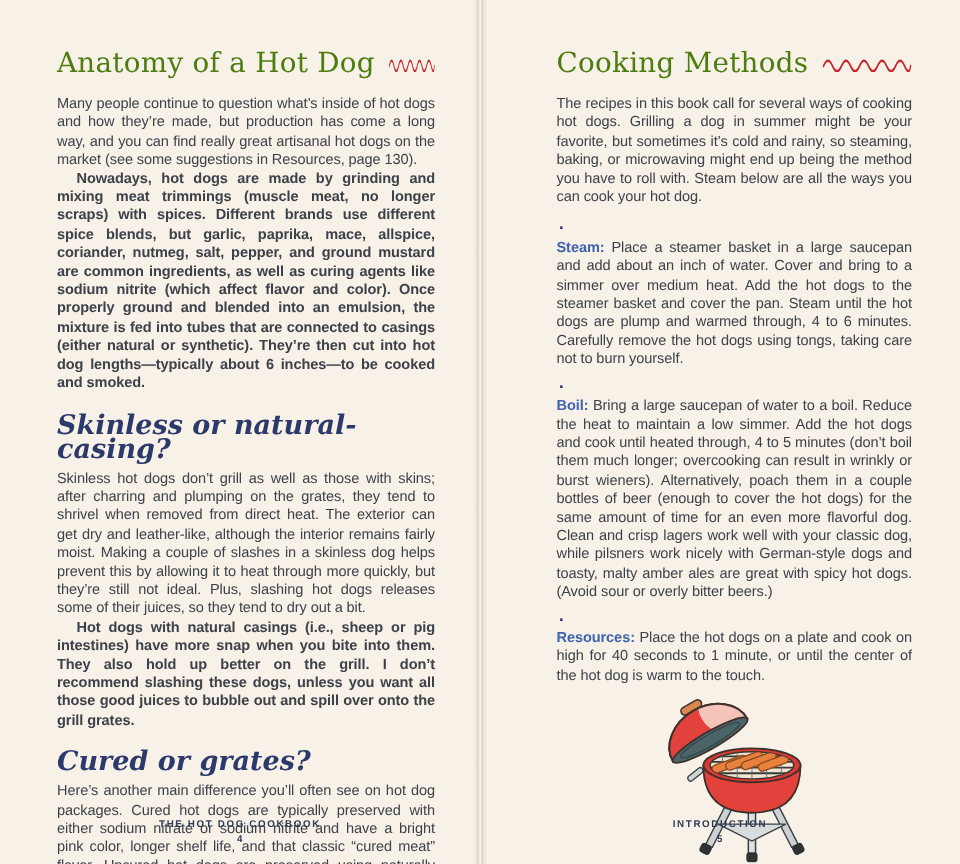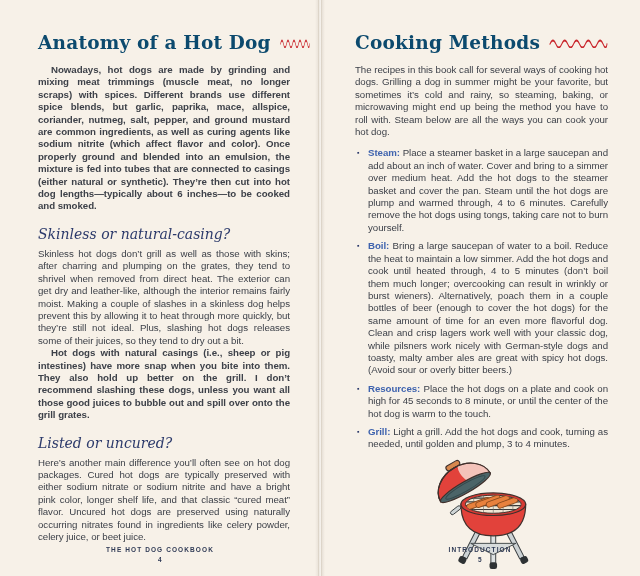--- a/index.html
+++ b/index.html
@@ -6,56 +6,56 @@
   body {
     width:640px; height:576px;
     background:#f7f1e8;
     font-family:"Liberation Sans", sans-serif;
     color:#3d4149;
     overflow:hidden;
   }
   .spread { position:relative; display:flex; width:640px; height:576px; }
   .page { width:320px; height:576px; box-sizing:border-box; position:relative; }
   .page-left  { padding:33px 30px 0 38px; }
-  .page-right { padding:33px 32px 0 35px; }
+  .page-right { padding:33px 32px 0 51px; }
 
   .spine {
     position:absolute; left:315px; top:0; width:10px; height:100%;
     background:linear-gradient(90deg,
       rgba(90,75,60,0) 0%, rgba(90,75,60,0.10) 40%,
       rgba(255,255,255,0.55) 52%, rgba(90,75,60,0.12) 62%,
       rgba(90,75,60,0) 100%);
   }
   .spine-line { position:absolute; top:0; height:100%; width:1px; background:#ddd5c9; }
   .spine-line.a { left:3px; } .spine-line.b { left:6px; }
 
   .heading-row { display:flex; align-items:center; gap:9px; margin:0 0 11px 0; }
   .heading {
     font-family:"DejaVu Serif","Liberation Serif",serif;
-    font-weight:bold; color:#0c4a6e;
+    font-weight:normal; color:#4d7c0f;
     font-size:18.5px; line-height:20px; letter-spacing:0.2px;
     white-space:nowrap; margin:0;
   }
   .squiggle { flex:1 1 auto; height:10px; min-width:30px; }
 
   .body-p {
     font-size:9.7px; line-height:12.4px; text-align:justify;
     margin:0; letter-spacing:-0.05px;
   }
   .body-p.indent { text-indent:13px;font-weight:bold; }
 
   .subheading {
     font-family:"DejaVu Serif","Liberation Serif",serif;
-    font-style:italic; font-weight:normal;
-    color:#2c3a6b; font-size:14px; line-height:16px;
+    font-style:italic; font-weight:bold;
+    color:#2c3a6b; font-size:18px; line-height:16px;
     margin:13px 0 6px 0;
   }
 
   .methods { margin-top:9px; display:flex; flex-direction:column; gap:6px; }
-  .method { display:flex; }
+  .method { display:flex;flex-direction:column; }
   .bullet {
     flex:none; width:13px; padding-left:2px; box-sizing:border-box;
     font-size:7px; line-height:12.4px; color:#2c3a6b;
   }
   .method-body { flex:1; font-size:9.7px; line-height:12.4px; text-align:justify; letter-spacing:-0.05px; }
   .method-label { color:#3f63ae; font-weight:bold; }
 
   .illustration-wrap { display:flex; justify-content:center; margin-top:5px; }
 
   .footer {
@@ -71,27 +71,28 @@
 <div class="spread">
 
   <div class="page page-left">
     <div class="heading-row">
       <h1 class="heading">Anatomy of a Hot Dog</h1>
       <svg class="squiggle" viewBox="0 0 120 10" preserveAspectRatio="none" aria-hidden="true">
         <path d="M2,6 Q8,-1 14,6 T26,6 T38,6 T50,6 T62,6 T74,6 T86,6 T98,6 T110,6 T118,6" fill="none" stroke="#c9262c" stroke-width="1.8" stroke-linecap="round"></path>
       </svg>
     </div>
 
+    <p class="body-p">Many people continue to question what’s inside of hot dogs and how they’re made, but production has come a long way, and you can find really great artisanal hot dogs on the market (see some suggestions in Resources, page 130).</p>
     <p class="body-p indent">Nowadays, hot dogs are made by grinding and mixing meat trimmings (muscle meat, no longer scraps) with spices. Different brands use different spice blends, but garlic, paprika, mace, allspice, coriander, nutmeg, salt, pepper, and ground mustard are common ingredients, as well as curing agents like sodium nitrite (which affect flavor and color). Once properly ground and blended into an emulsion, the mixture is fed into tubes that are connected to casings (either natural or synthetic). They’re then cut into hot dog lengths—typically about 6 inches—to be cooked and smoked.</p>
 
     <h2 class="subheading">Skinless or natural-casing?</h2>
     <p class="body-p">Skinless hot dogs don’t grill as well as those with skins; after charring and plumping on the grates, they tend to shrivel when removed from direct heat. The exterior can get dry and leather-like, although the interior remains fairly moist. Making a couple of slashes in a skinless dog helps prevent this by allowing it to heat through more quickly, but they’re still not ideal. Plus, slashing hot dogs releases some of their juices, so they tend to dry out a bit.</p>
     <p class="body-p indent">Hot dogs with natural casings (i.e., sheep or pig intestines) have more snap when you bite into them. They also hold up better on the grill. I don’t recommend slashing these dogs, unless you want all those good juices to bubble out and spill over onto the grill grates.</p>
 
-    <h2 class="subheading">Listed or uncured?</h2>
+    <h2 class="subheading">Cured or grates?</h2>
     <p class="body-p">Here’s another main difference you’ll often see on hot dog packages. Cured hot dogs are typically preserved with either sodium nitrate or sodium nitrite and have a bright pink color, longer shelf life, and that classic “cured meat” flavor. Uncured hot dogs are preserved using naturally occurring nitrates found in ingredients like celery powder, celery juice, or beet juice.</p>
 
     <div class="footer">
       <div class="ft-label">THE HOT DOG COOKBOOK</div>
       <div class="ft-page">4</div>
     </div>
   </div>
 
   <div class="page page-right">
     <div class="heading-row">
@@ -107,25 +108,21 @@
       <div class="method">
         <span class="bullet">▪</span>
         <div class="method-body"><span class="method-label">Steam:</span> <span>Place a steamer basket in a large saucepan and add about an inch of water. Cover and bring to a simmer over medium heat. Add the hot dogs to the steamer basket and cover the pan. Steam until the hot dogs are plump and warmed through, 4 to 6 minutes. Carefully remove the hot dogs using tongs, taking care not to burn yourself.</span></div>
       </div>
       <div class="method">
         <span class="bullet">▪</span>
         <div class="method-body"><span class="method-label">Boil:</span> <span>Bring a large saucepan of water to a boil. Reduce the heat to maintain a low simmer. Add the hot dogs and cook until heated through, 4 to 5 minutes (don’t boil them much longer; overcooking can result in wrinkly or burst wieners). Alternatively, poach them in a couple bottles of beer (enough to cover the hot dogs) for the same amount of time for an even more flavorful dog. Clean and crisp lagers work well with your classic dog, while pilsners work nicely with German-style dogs and toasty, malty amber ales are great with spicy hot dogs. (Avoid sour or overly bitter beers.)</span></div>
       </div>
       <div class="method">
         <span class="bullet">▪</span>
-        <div class="method-body"><span class="method-label">Resources:</span> <span>Place the hot dogs on a plate and cook on high for 45 seconds to 8 minute, or until the center of the hot dog is warm to the touch.</span></div>
-      </div>
-      <div class="method">
-        <span class="bullet">▪</span>
-        <div class="method-body"><span class="method-label">Grill:</span> <span>Light a grill. Add the hot dogs and cook, turning as needed, until golden and plump, 3 to 4 minutes.</span></div>
+        <div class="method-body"><span class="method-label">Resources:</span> <span>Place the hot dogs on a plate and cook on high for 40 seconds to 1 minute, or until the center of the hot dog is warm to the touch.</span></div>
       </div>
     </div>
 
     <div class="illustration-wrap">
       <svg width="128" height="113" viewBox="0 0 170 150" aria-hidden="true">
         <defs>
           <clipPath id="lidClip">
             <path d="M24,42 A38,30 0 0 1 100,42 Z"></path>
           </clipPath>
           <clipPath id="grateClip">

